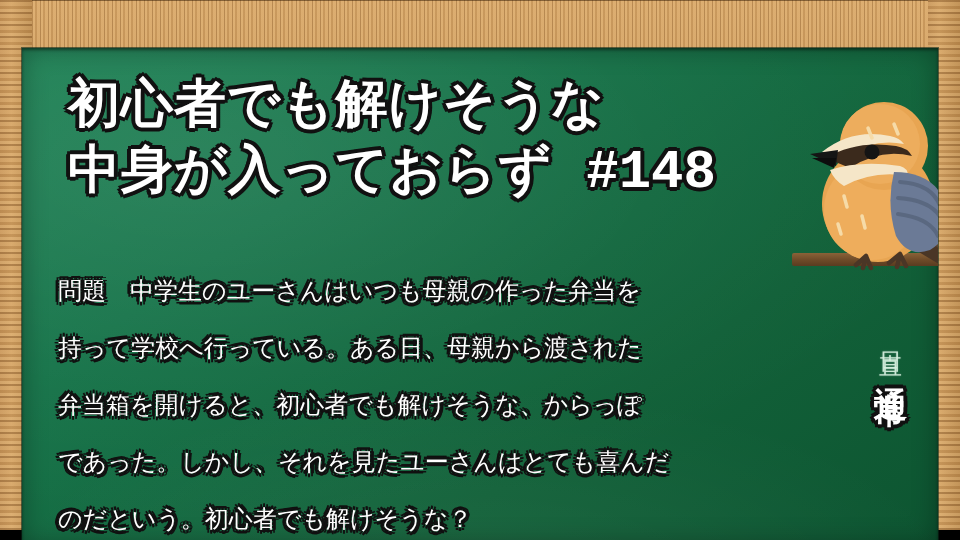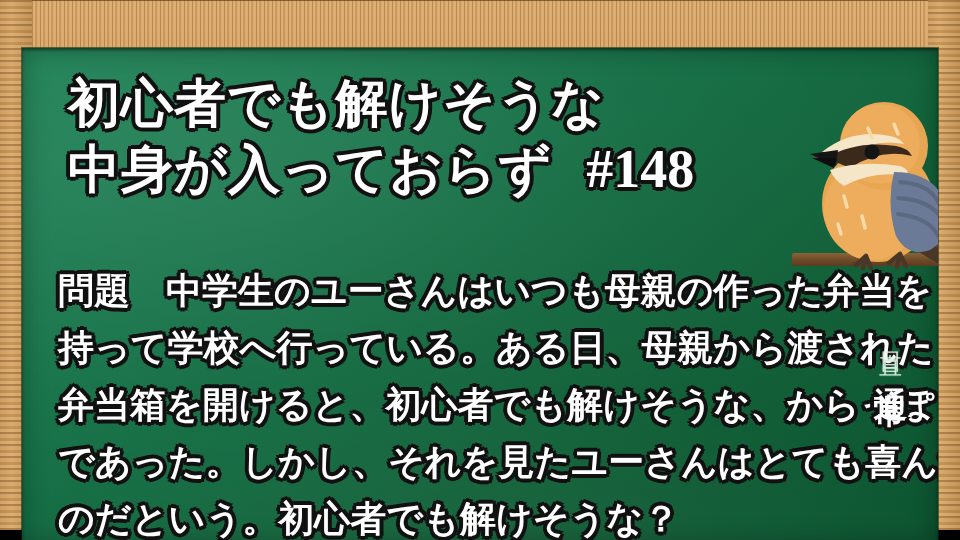--- a/index.html
+++ b/index.html
@@ -53,26 +53,26 @@
         text-shadow:
           -3px -3px 0 #111, 3px -3px 0 #111, -3px 3px 0 #111, 3px 3px 0 #111,
           -3px  0   0 #111, 3px  0   0 #111,  0  -3px 0 #111,  0  3px 0 #111,
           -4px  0   0 #111, 4px  0   0 #111,  0  -4px 0 #111,  0  4px 0 #111;}
 
   
   #title{position:absolute;left:46px;top:22px;width:720px;z-index:6;}
   .title-line{font-size:52px;line-height:66px;font-weight:700;letter-spacing:1px;
               white-space:pre;}
   #title-line-2{display:flex;align-items:baseline;gap:0;}
-  #episode{font-family:Liberation Serif, serif;
+  #episode{font-family:Liberation Mono, monospace;
            font-size:54px;font-weight:700;margin-left:34px;letter-spacing:0px;}
 
   
   #body-text{position:absolute;left:36px;top:214px;width:830px;z-index:6;}
-  .body-line{font-size:36px;line-height:57px;font-weight:700;white-space:pre;
+  .body-line{font-size:24px;line-height:57px;font-weight:400;white-space:pre;
              letter-spacing:0px;}
 
   
   #duty-block{position:absolute;right:14px;top:286px;width:66px;z-index:7;
               display:flex;flex-direction:column;align-items:center;}
   #duty-label{font-size:23px;line-height:30px;font-weight:400;color:rgba(214,240,222,.92);
               writing-mode:vertical-rl;text-orientation:upright;letter-spacing:2px;
               text-shadow:0 0 2px rgba(255,255,255,.35);}
   #mode-label{margin-top:22px;font-size:34px;line-height:46px;font-weight:700;
               writing-mode:vertical-rl;text-orientation:upright;letter-spacing:6px;}

